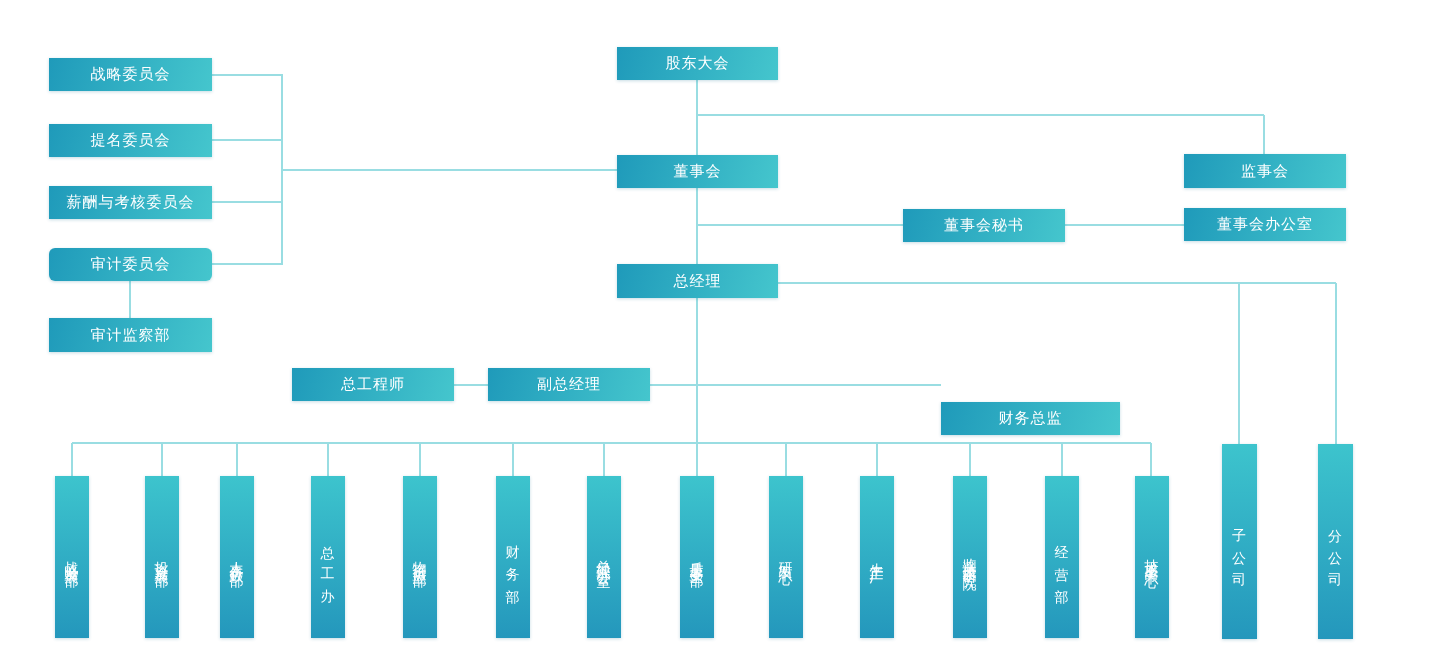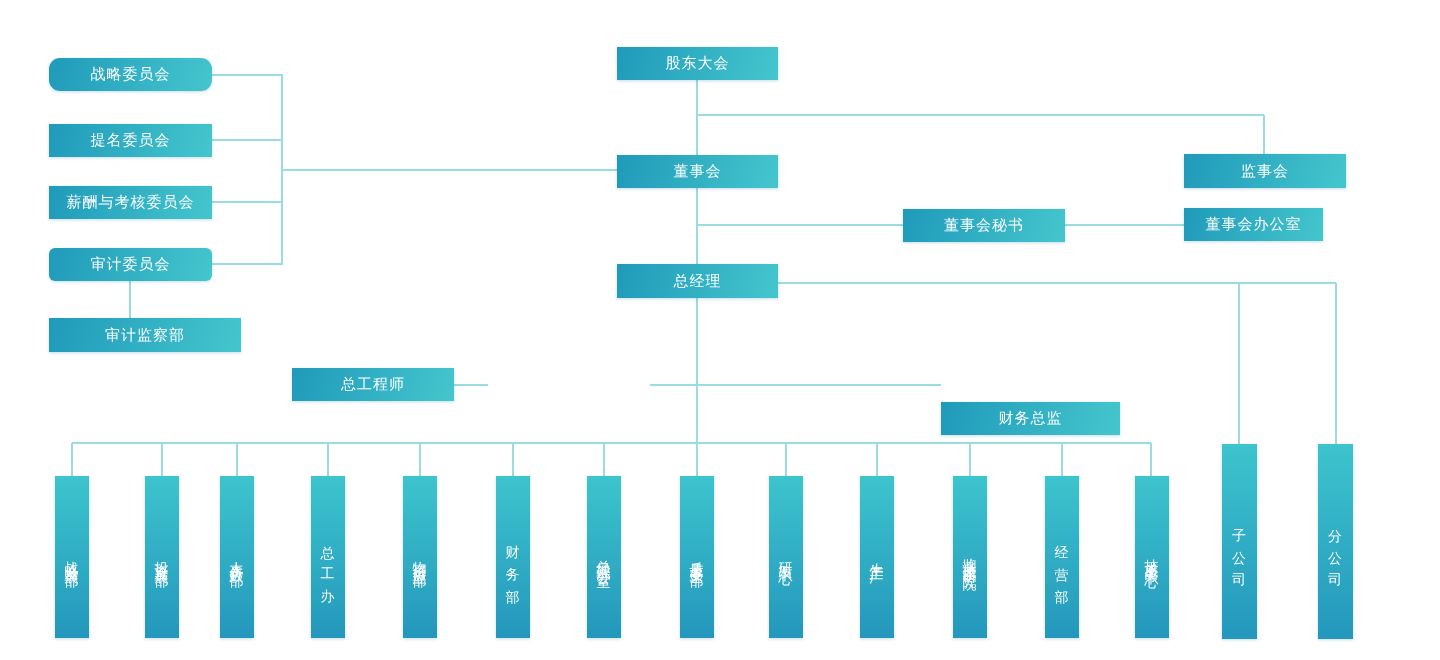--- a/index.html
+++ b/index.html
@@ -84,55 +84,58 @@
       M72 443 V476   M162 443 V476  M237 443 V476  M328 443 V476
       M420 443 V476  M513 443 V476  M604 443 V476  M697 443 V476
       M786 443 V476  M877 443 V476  M970 443 V476  M1062 443 V476
       M1151 443 V476"></path>
   </svg>
 
   <div class="hbox" style="left:617px; top:47px;  width:161px; height:33px;">
       <span>股东大会</span>
     </div>
 
-  <div class="hbox" style="left:49px;  top:58px;  width:163px; height:33px;border-radius:11px;">
+  <div class="hbox" style="left:49px;  top:58px;  width:163px; height:33px;">
       <span>战略委员会</span>
     </div>
   <div class="hbox" style="left:49px;  top:124px; width:163px; height:33px;">
       <span>提名委员会</span>
     </div>
   <div class="hbox" style="left:49px;  top:186px; width:163px; height:33px;text-align:right;">
       <span>薪酬与考核委员会</span>
     </div>
   <div class="hbox" style="left:49px;  top:248px; width:163px; height:33px;border-radius:6px;">
       <span>审计委员会</span>
     </div>
-  <div class="hbox" style="left:49px;  top:318px; width:192px; height:34px;">
+  <div class="hbox" style="left:49px;  top:318px; width:163px; height:34px;">
       <span>审计监察部</span>
     </div>
 
   <div class="hbox" style="left:617px; top:155px; width:161px; height:33px;">
       <span>董事会</span>
     </div>
   <div class="hbox" style="left:1184px; top:154px; width:162px; height:34px;">
       <span>监事会</span>
     </div>
   <div class="hbox" style="left:903px; top:209px; width:162px; height:33px;">
       <span>董事会秘书</span>
     </div>
-  <div class="hbox" style="left:1184px; top:208px; width:139px; height:33px;">
+  <div class="hbox" style="left:1184px; top:208px; width:162px; height:33px;">
       <span>董事会办公室</span>
     </div>
 
   <div class="hbox" style="left:617px; top:264px; width:161px; height:34px;">
       <span>总经理</span>
     </div>
 
   <div class="hbox" style="left:292px; top:368px; width:162px; height:33px;">
       <span>总工程师</span>
+    </div>
+  <div class="hbox" style="left:488px; top:368px; width:162px; height:33px;">
+      <span>副总经理</span>
     </div>
   <div class="hbox" style="left:941px; top:370px; width:179px; height:33px;margin-top:32px;">
       <span>财务总监</span>
     </div>
 
   <div class="vbox" style="left:55px;   top:476px; height:162px;">
       <span>战略发展部</span>
     </div>
   <div class="vbox" style="left:145px;  top:476px; height:162px;">
       <span>投资发展部</span>

